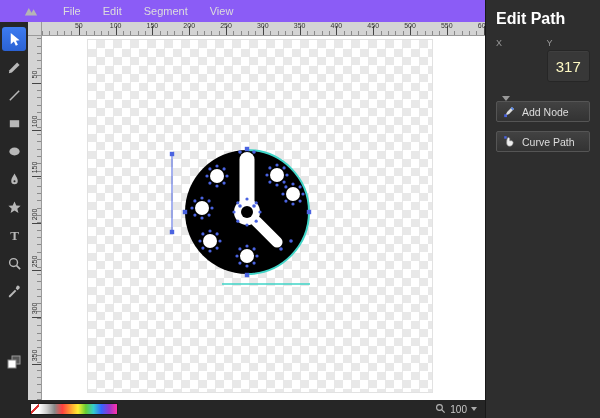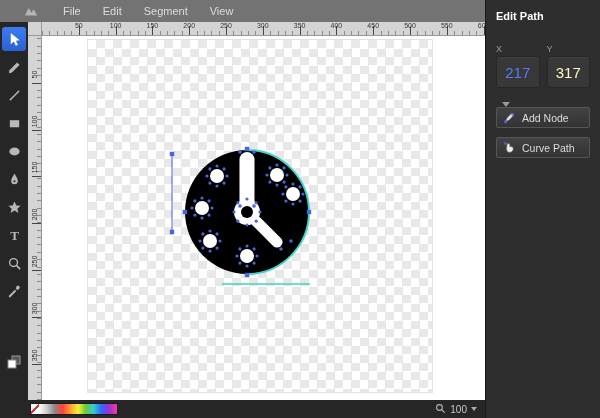--- a/index.html
+++ b/index.html
@@ -1,20 +1,20 @@
 <!DOCTYPE html>
 <html><head>
 <meta charset="utf-8">
 <style>
   html,body{margin:0;padding:0;background:#444;}
   #app{position:relative;width:600px;height:418px;background:#2b2b2b;
        font-family:"Liberation Sans",sans-serif;overflow:hidden;user-select:none;}
 
   
-  .menubar{position:absolute;left:0;top:0;width:485px;height:22px;background:#737373;
+  .menubar{position:absolute;left:0;top:0;width:485px;height:22px;background:#8b5cf6;
            display:flex;align-items:center;z-index:6;}
   .logo{margin-left:24px;display:flex;align-items:center;}
   .menu-items{display:flex;margin-left:14px;}
   .menu-item{padding:0 11px;font-size:11px;color:#ddd;line-height:22px;cursor:default;}
 
   
   .toolbar{position:absolute;left:0;top:22px;width:28px;bottom:18px;background:#262626;
            display:flex;flex-direction:column;align-items:center;padding-top:3px;box-sizing:border-box;z-index:5;}
   .tool{width:24px;height:24px;margin:2px 0;display:flex;align-items:center;justify-content:center;
         border-radius:3px;color:#b8b8b8;}
@@ -42,21 +42,21 @@
   .canvas{position:absolute;left:42px;top:36px;right:115px;bottom:18px;background:#ffffff;overflow:hidden;}
   .page{position:absolute;left:46px;top:4px;width:344px;height:352px;
         background-color:#fff;
         background-image:repeating-conic-gradient(#e8e8e8 0% 25%,#ffffff 25% 50%);
         background-size:17px 17px;box-shadow:0 0 0 1px #e2e2e2;}
   .drawing-svg{position:absolute;left:0;top:0;width:100%;height:100%;}
 
   
   .panel{position:absolute;right:0;top:0;width:115px;height:100%;background:#2e2e2e;
          border-left:1px solid #181818;box-sizing:border-box;padding:8px 10px;color:#ccc;z-index:7;}
-  .panel-title{font-size:11px;font-weight:bold;color:#fff;margin:2px 0 22px 0;}
+  .panel-title{font-size:16px;font-weight:bold;color:#fff;margin:2px 0 10px 0;}
   .xy-row{display:flex;gap:7px;}
   .xy-field{flex:1;}
   .xy-label{font-size:9px;color:#9a9a9a;margin-bottom:2px;}
   .xy-box{height:30px;background:#383838;border:1px solid #262626;border-radius:3px;
           display:flex;align-items:center;justify-content:center;font-size:15px;
           box-shadow:0 1px 0 rgba(255,255,255,.04) inset;}
   .segment-group{display:flex;align-items:center;margin-top:14px;}
   .seg-box{background:#3a3a3a;border-radius:4px;padding:6px 8px;width:58px;}
   .seg-label{font-size:9px;color:#b5b5b5;line-height:10px;margin-bottom:4px;}
   .seg-value{font-size:11px;font-weight:bold;color:#fff;text-align:center;}
@@ -316,21 +316,20 @@
         <circle cx="212" cy="170" r="1.8" fill="#4a63e0"></circle>
       </svg>
   </div>
 
   <div class="panel">
     <div class="panel-title">Edit Path</div>
 
     <div class="xy-row">
       <div class="xy-field">
         <div class="xy-label">X</div>
-        <div class="xy-box xy-value" style="color: rgb(79, 127, 255);">217</div>
       </div>
       <div class="xy-field">
         <div class="xy-label">Y</div>
         <div class="xy-box xy-value" style="color: #fef9c3;">317</div>
       </div>
     </div>
 
     <div class="segment-group">
       <div class="seg-caret"></div>
     </div>

